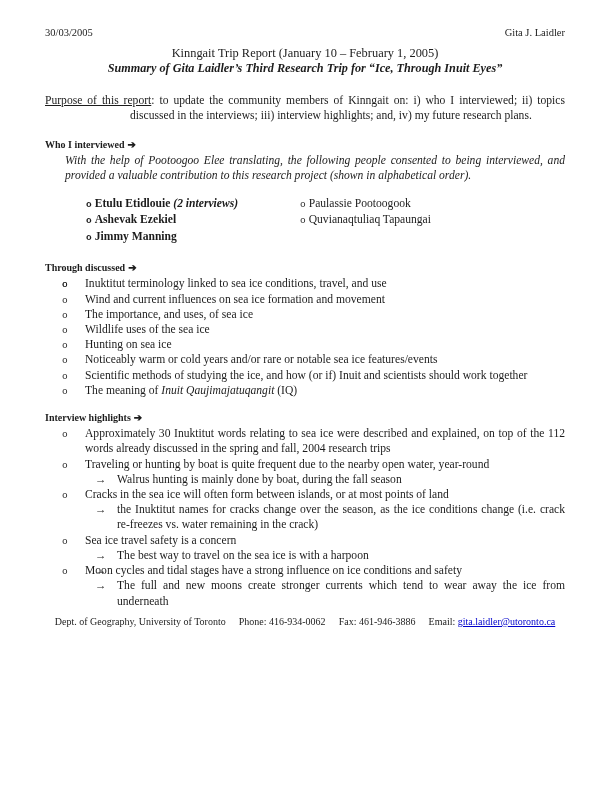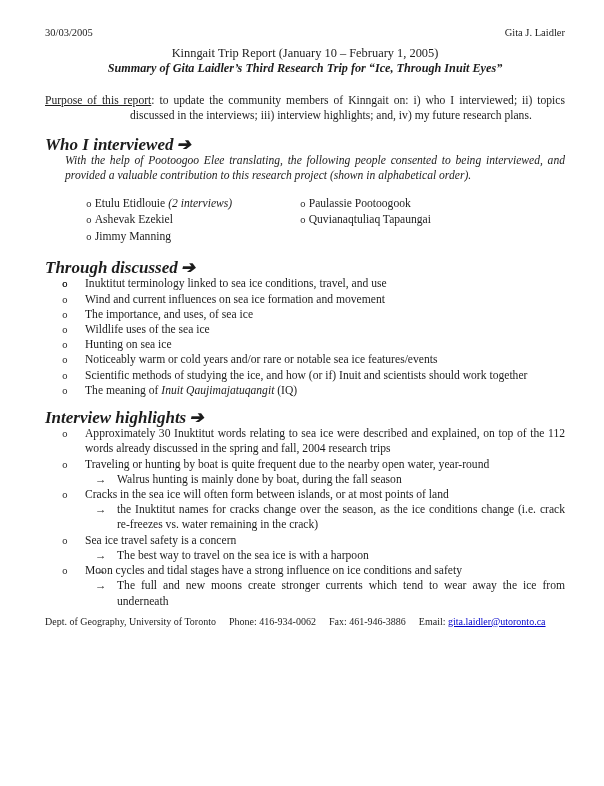--- a/index.html
+++ b/index.html
@@ -4,40 +4,40 @@
 <style>
   html,body{margin:0;padding:0;background:#ffffff;}
   body{width:604px;height:786px;font-family:"Liberation Serif","DejaVu Serif",serif;color:#1c1c1c;}
   .page{box-sizing:border-box;width:604px;height:786px;padding:26px 39px 0 45px;font-size:11.6px;line-height:15.2px;}
   .hdr-row{display:flex;justify-content:space-between;font-size:10.5px;line-height:13px;}
   .title{margin-top:7px;text-align:center;font-weight:normal;font-size:12.4px;line-height:15px;}
   .subtitle{text-align:center;font-weight:bold;font-style:italic;font-size:12.2px;line-height:15px;}
   .hang{margin-top:23px;padding-left:85px;text-indent:-85px;text-align:justify;}
   .hang.second{margin-top:17px;}
   .ul{text-decoration:underline;}
-  .sec-head{font-weight:bold;font-size:17px;font-style:italic;}
+  .sec-head{font-weight:bold;font-size:10px;}
   .sec-head .arrow{margin-left:3px;font-weight:bold;}
   .who-head{margin-top:14px;}
   .intro{font-style:italic;margin-left:20px;text-align:justify;}
   .cols{display:flex;margin-top:13px;padding-left:41px;}
-  .col1{width:214px;flex:0 0 214px;}
+  .col1{width:214px;flex:0 0 214px;font-weight:bold;}
   .col2{flex:1;}
   .pitem{line-height:15.4px;}
   .marker{font-family:"Liberation Mono","DejaVu Sans Mono",monospace;font-size:9.5px;}
   .pitem .marker{margin-right:3px;}
   .it{font-style:italic;}
   .topics-head{margin-top:15px;}
   .hl-head{margin-top:12px;}
   .list{margin-top:1px;}
   .li{position:relative;text-align:justify;}
   .l1{padding-left:40px;}
   .l1>.marker{position:absolute;left:17px;top:1px;}
   .l2{padding-left:72px;}
   .l2>.marker{position:absolute;left:50px;font-family:"Liberation Serif",serif;font-size:11.6px;}
-  .footer{margin-top:7px;font-size:10px;line-height:12px;white-space:nowrap;}
+  .footer{margin-top:7px;font-size:10px;line-height:12px;white-space:nowrap;text-align:center;}
   .footer .gap{margin-right:13px;}
   .footer a{color:#0000cc;text-decoration:underline;cursor:pointer;}
 </style>
 </head>
 <body>
 
 <div class="page">
 
   <div class="hdr-row">
     <span>30/03/2005</span>

